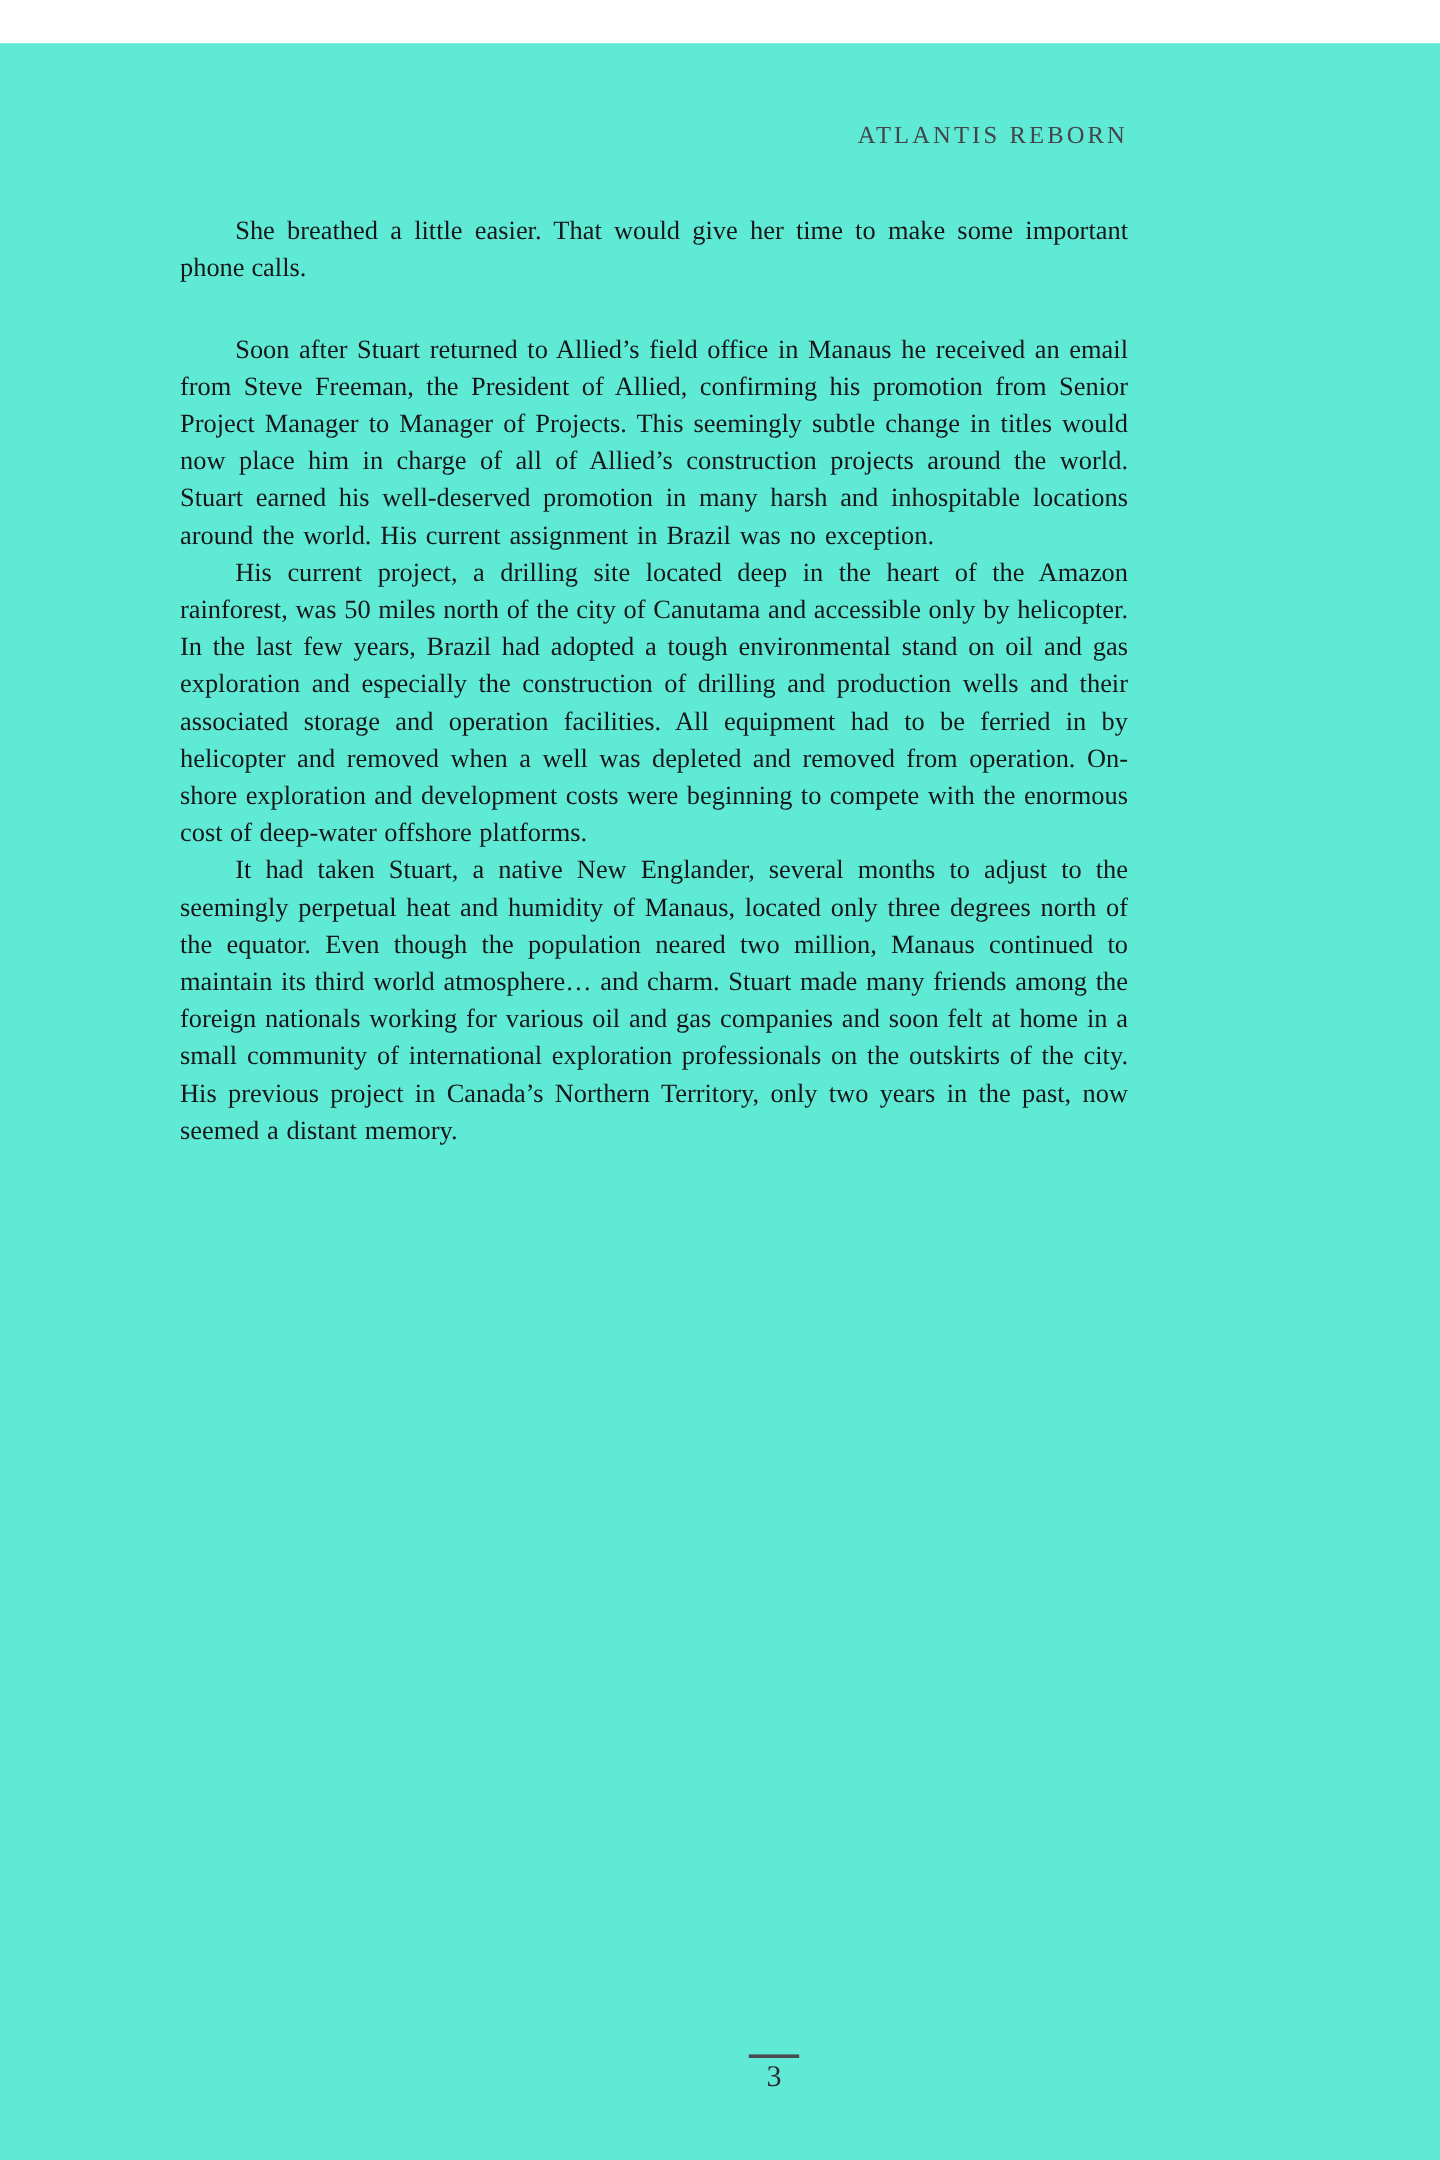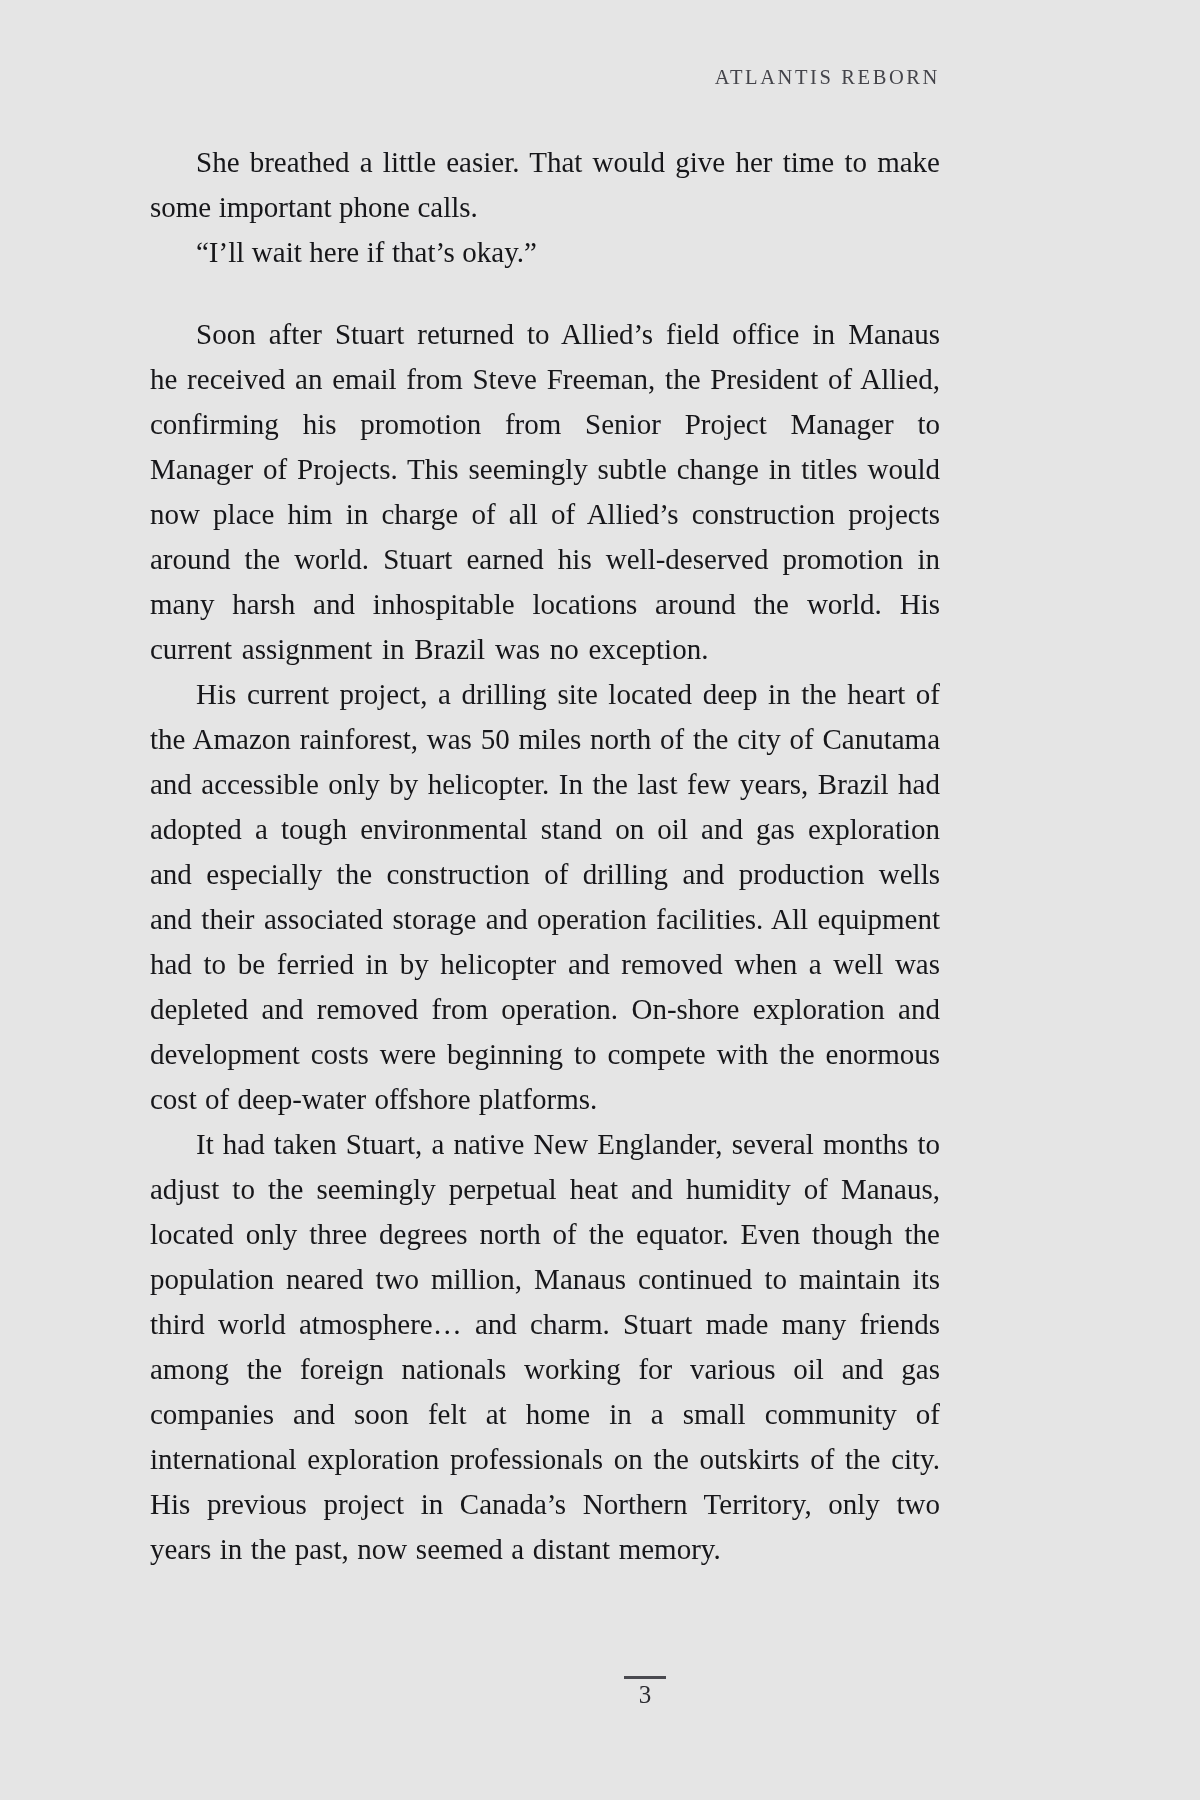--- a/index.html
+++ b/index.html
@@ -13,21 +13,22 @@
     position: relative;
     overflow: hidden;
     font-family: "Liberation Serif", "DejaVu Serif", serif;
     color: #1a1a1a;
     -webkit-font-smoothing: antialiased;
   }
 
   .page {
     position: absolute;
     inset: 0;
-    background: #e5e5e5;
+    background: #5eead4;
+    margin-top: 36px;
   }
 
   
   .running-head {
     position: absolute;
     top: 66px;
     left: 150px;
     width: 790px;
     text-align: right;
     font-family: "Liberation Serif", "DejaVu Serif", serif;
@@ -42,22 +43,22 @@
   
   .textblock {
     position: absolute;
     top: 140px;
     left: 150px;
     width: 790px;
   }
 
   p.body {
     margin: 0;
-    font-size: 29px;
-    line-height: 45px;
+    font-size: 22px;
+    line-height: 31px;
     text-align: justify;
     text-justify: inter-word;
     color: #17171a;
     hyphens: none;
     word-spacing: 0.01em;
   }
 
   p.body.indent {
     text-indent: 46px;
   }
@@ -112,21 +113,20 @@
 <body>
 
 <div class="page">
 
   <div class="running-head">ATLANTIS REBORN</div>
 
   <div class="textblock">
 
     <p class="body indent">She breathed a little easier. That would give her time to make some important phone calls.</p>
 
-    <p class="body indent narrow">“I’ll wait here if that’s okay.”</p>
 
 
 
     <div class="para-gap"></div>
 
     <p class="body indent loose">Soon after Stuart returned to Allied’s field office in Manaus he received an email from Steve Freeman, the President of Allied, confirming his promotion from Senior Project Manager to Manager of Projects. This seemingly subtle change in titles would now place him in charge of all of Allied’s construction projects around the world. Stuart earned his well-deserved promotion in many harsh and inhospitable locations around the world. His current assignment in Brazil was no exception.</p>
 
     <p class="body indent loose2">His current project, a drilling site located deep in the heart of the Amazon rainforest, was 50 miles north of the city of Canutama and accessible only by helicopter. In the last few years, Brazil had adopted a tough environmental stand on oil and gas exploration and especially the construction of drilling and production wells and their associated storage and operation facilities. All equipment had to be ferried in by helicopter and removed when a well was depleted and removed from operation. On-shore exploration and development costs were beginning to compete with the enormous cost of deep-water offshore platforms.</p>
 
     <p class="body indent loose3">It had taken Stuart, a native New Englander, several months to adjust to the seemingly perpetual heat and humidity of Manaus, located only three degrees north of the equator. Even though the population neared two million, Manaus continued to maintain its third world atmosphere… and charm. Stuart made many friends among the foreign nationals working for various oil and gas companies and soon felt at home in a small community of international exploration professionals on the outskirts of the city. His previous project in Canada’s Northern Territory, only two years in the past, now seemed a distant memory.</p>

